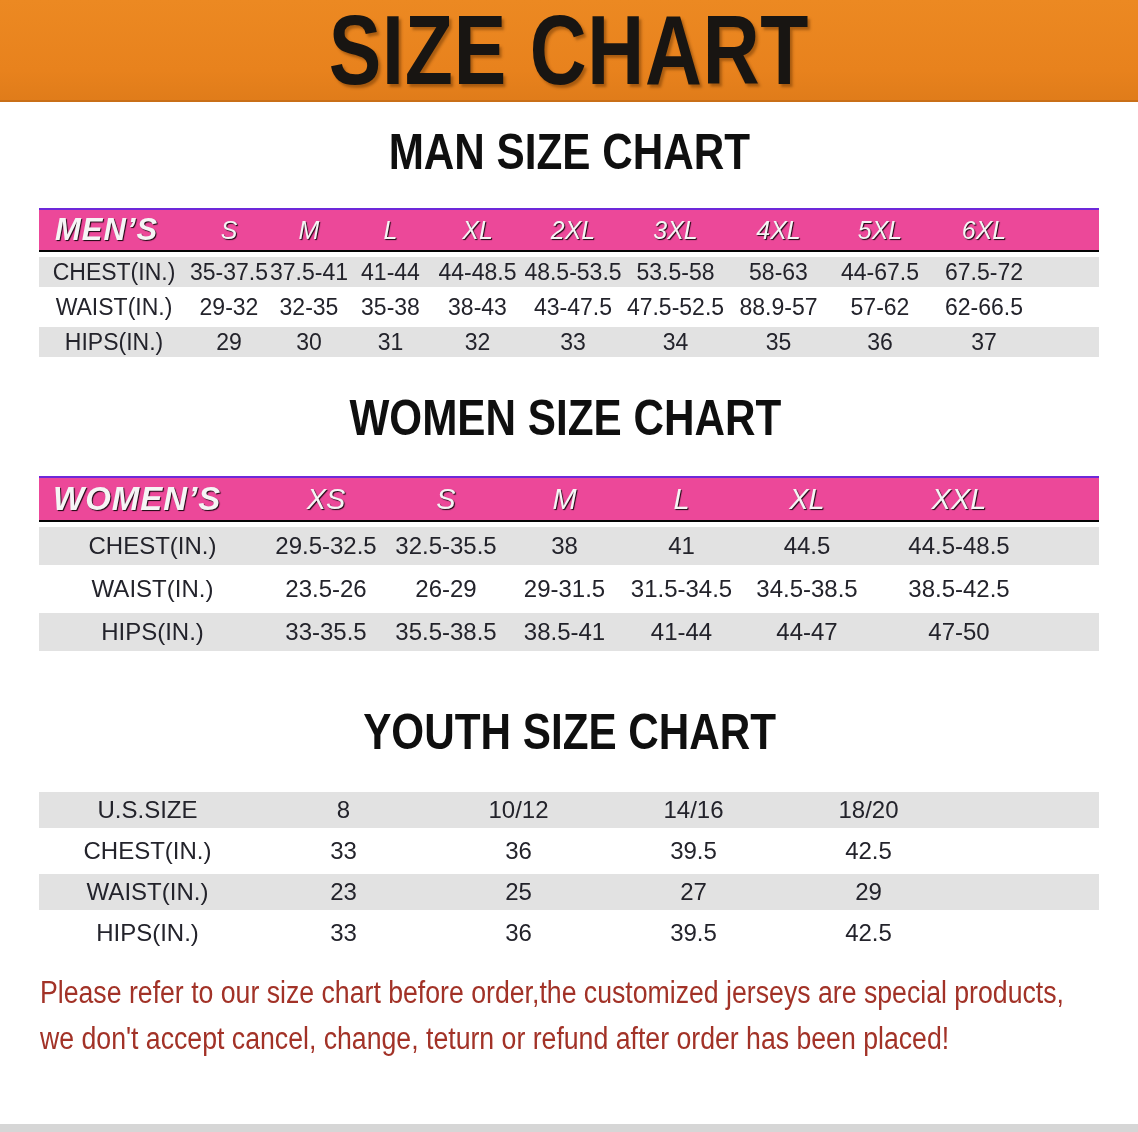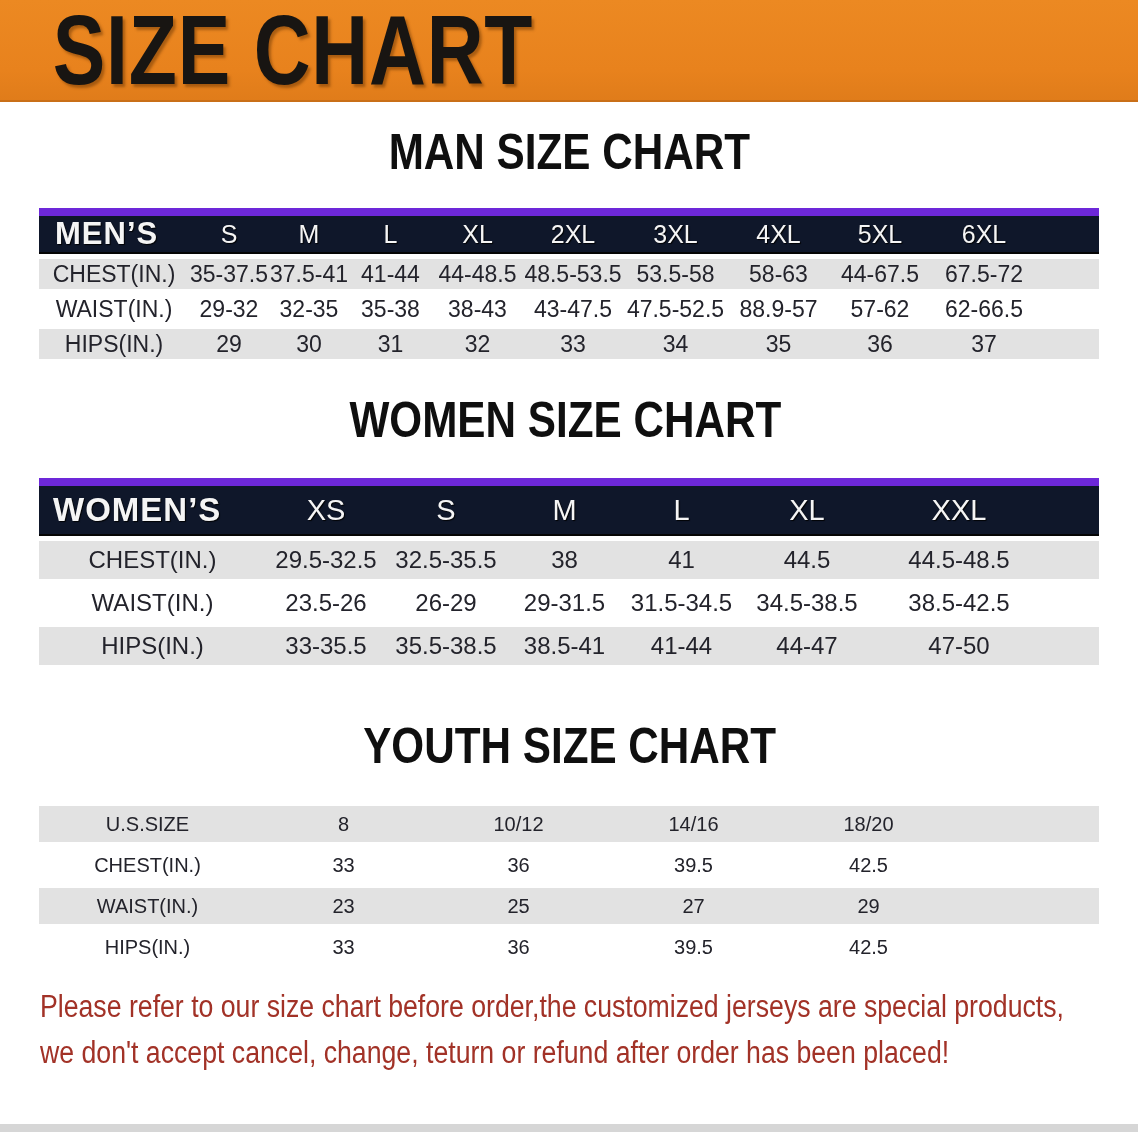--- a/index.html
+++ b/index.html
@@ -9,21 +9,21 @@
     position: relative; overflow: hidden;
     font-family: "Liberation Sans", "DejaVu Sans", sans-serif;
     color: #23232b;
   }
 
   
   .banner {
     width: 1138px; height: 102px;
     background: #e9851f;
     background: linear-gradient(180deg, #ec8922 0%, #e8821d 70%, #e07c1a 100%);
-    display: flex; align-items: center; justify-content: flex-start;
+    display: flex; align-items: center; justify-content: center;
     border-bottom: 2px solid #c96f18;
   }
   .banner-title {
     font-size: 96px; font-weight: bold; line-height: 1;
     color: #181512;
     transform: scaleX(0.82) scaleY(1.02);
     letter-spacing: 1px;
     text-shadow: 3px 3px 3px rgba(90,45,0,0.45);
     white-space: nowrap;
   }
@@ -45,55 +45,56 @@
 
   
   table.size-table {
     width: 1060px;
     margin-left: 39px;
     border-collapse: separate;
     border-spacing: 0 5px;
     table-layout: fixed;
   }
   tr.head-row th {
-    background: #0f172a;
+    background: #ec4899;
     color: #f5f5f5;
     font-weight: normal;
     text-align: center;
-    border-top: 8px solid #6d28d9;
+    border-top: 2px solid #6d28d9;
     border-bottom: 2px solid #050505;
     text-shadow: 1px 1px 1px rgba(0,0,0,0.9);
     white-space: nowrap;
+    font-style: italic;
   }
   tr.head-row th.group {
     text-align: left;
     font-weight: bold;
     letter-spacing: 1px;
   }
   td {
     text-align: center;
     white-space: nowrap;
   }
   tr.gray td  { background: #e2e2e2; }
   tr.white td { background: #ffffff; }
 
   
   .men-table tr.head-row th { height: 44px; font-size: 25px; }
   .men-table tr.head-row th.group { font-size: 31px; padding-left: 16px; }
   .men-table td { height: 30px; font-size: 23px; }
 
   
-  .women-table tr.head-row th { height: 58px; font-size: 29px; margin-top: 33px; }
+  .women-table tr.head-row th { height: 46px; font-size: 29px; margin-top: 33px; }
   .women-table tr.head-row th.group { font-size: 33px; padding-left: 14px; }
   .women-table td { height: 38px; font-size: 24px; }
 
   
   .youth-table tr.head-row th { height: 62px; font-size: 29px; }
   .youth-table tr.head-row th.group { font-size: 33px; padding-left: 14px; }
-  .youth-table td { height: 36px; font-size: 20px; }
+  .youth-table td { height: 36px; font-size: 24px; }
 
   
   .disclaimer {
     margin: 14px 0 0 40px;
     color: #a23227;
   }
   .disclaimer-line {
     display: block;
     font-size: 31px;
     line-height: 46px;

